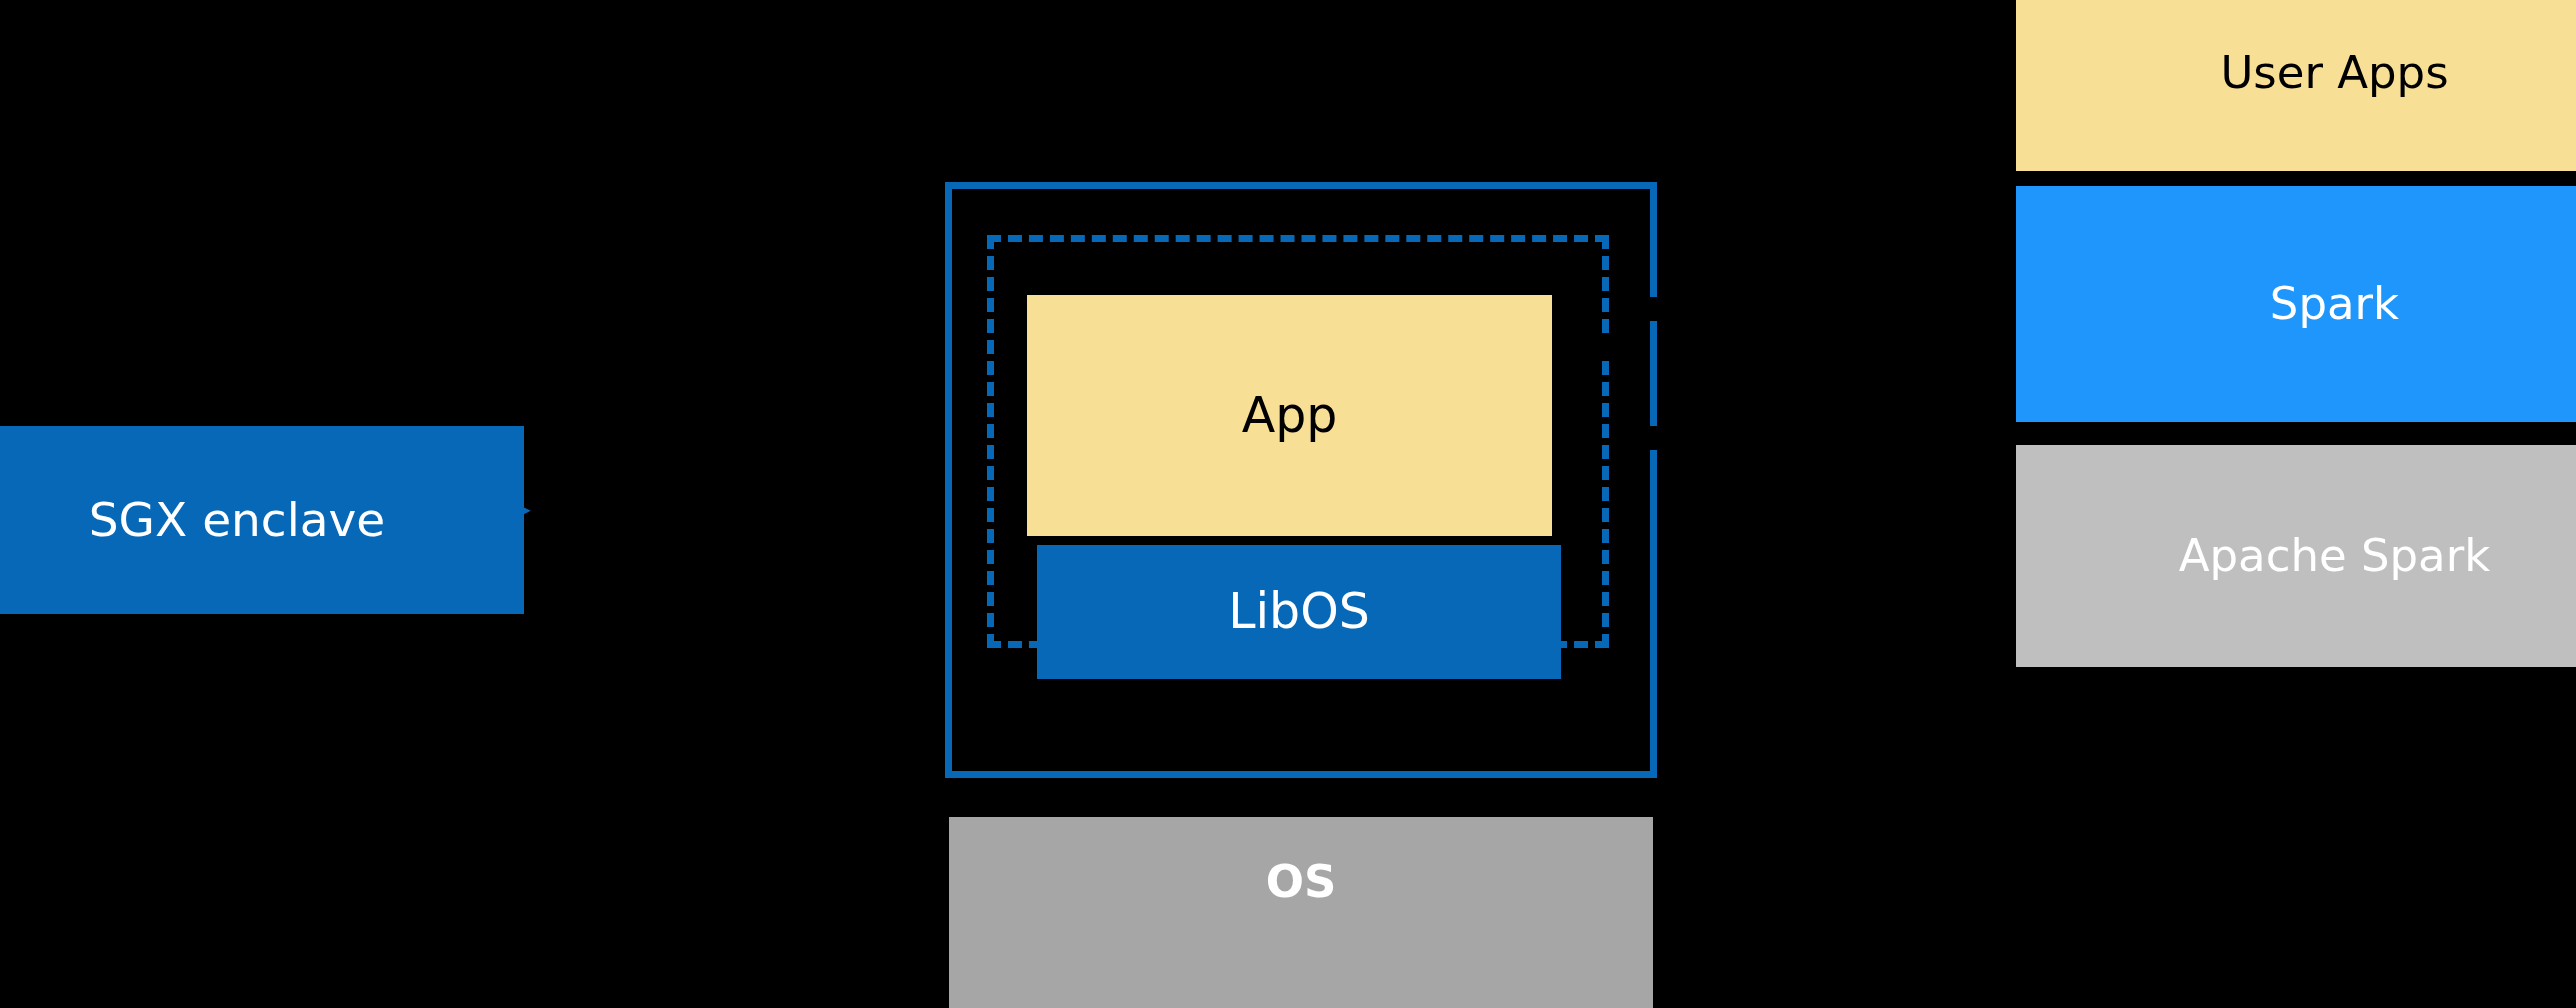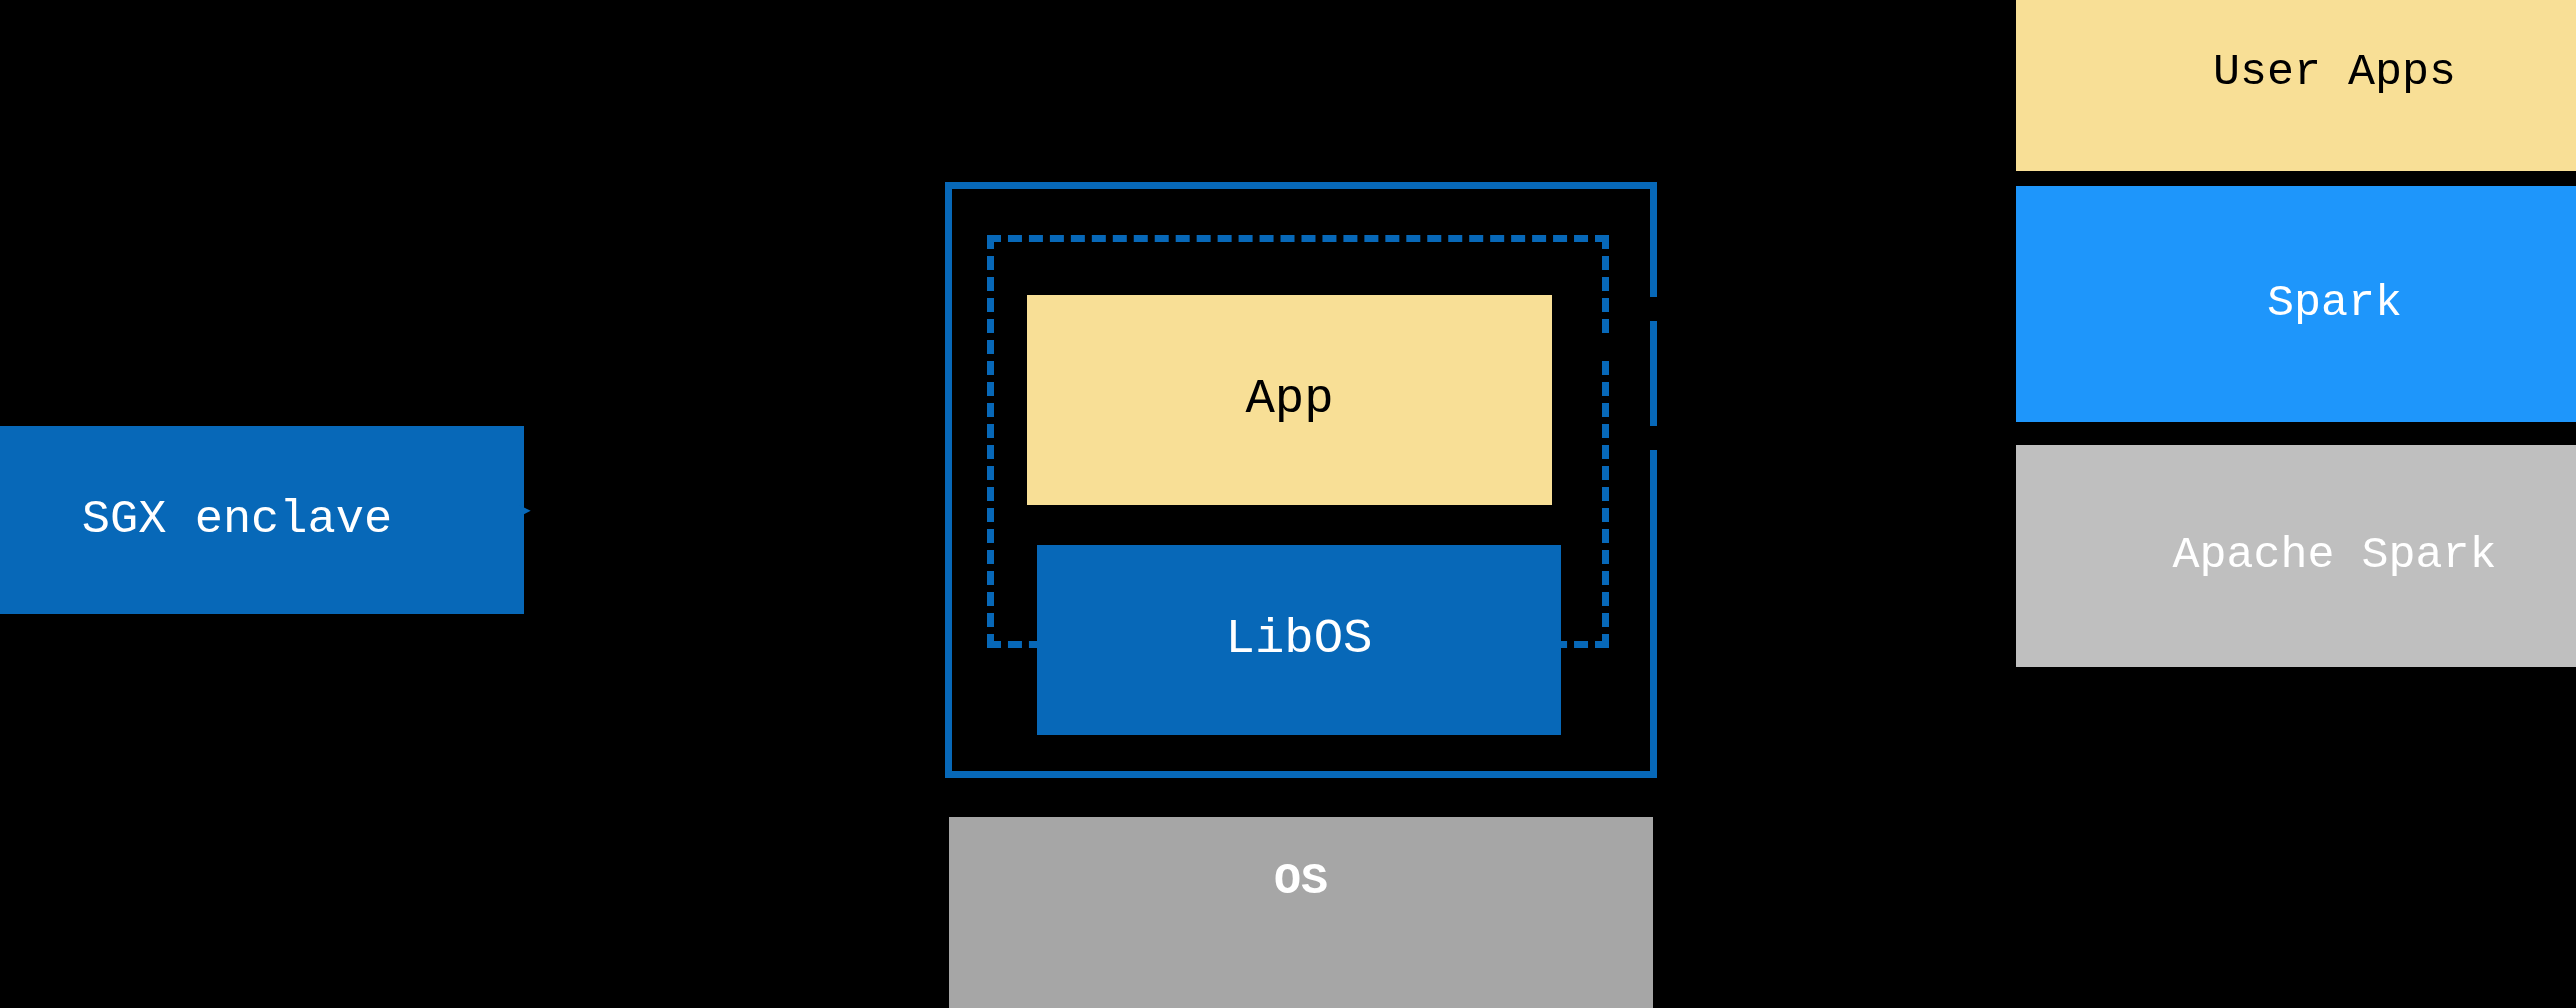--- a/index.html
+++ b/index.html
@@ -20,21 +20,20 @@
     box-sizing: border-box;
     display: flex;
     align-items: center;
     justify-content: center;
     text-align: center;
     line-height: 1.1;
   }
   .label {
     display: block;
     white-space: nowrap;
-    font-family: Liberation Mono, monospace;
   }
 
   
   #sgx-enclave-box {
     left: -50px;
     top: 426px;
     width: 574px;
     height: 188px;
     background: #0768B8;
     color: #FFFFFF;
@@ -71,32 +70,32 @@
     border: 7.5px dashed #0768B8;
     box-sizing: border-box;
     background: transparent;
   }
 
   
   #app-box {
     left: 1027px;
     top: 295px;
     width: 525px;
-    height: 210px;
+    height: 241px;
     background: #F8DF96;
     color: #000000;
     font-size: 49px;
   }
 
   
   #libos-box {
     left: 1037px;
     top: 545px;
     width: 524px;
-    height: 190px;
+    height: 134px;
     background: #0768B8;
     color: #FFFFFF;
     font-size: 49px;
   }
 
   
   #os-box {
     left: 949px;
     top: 817px;
     width: 704px;

